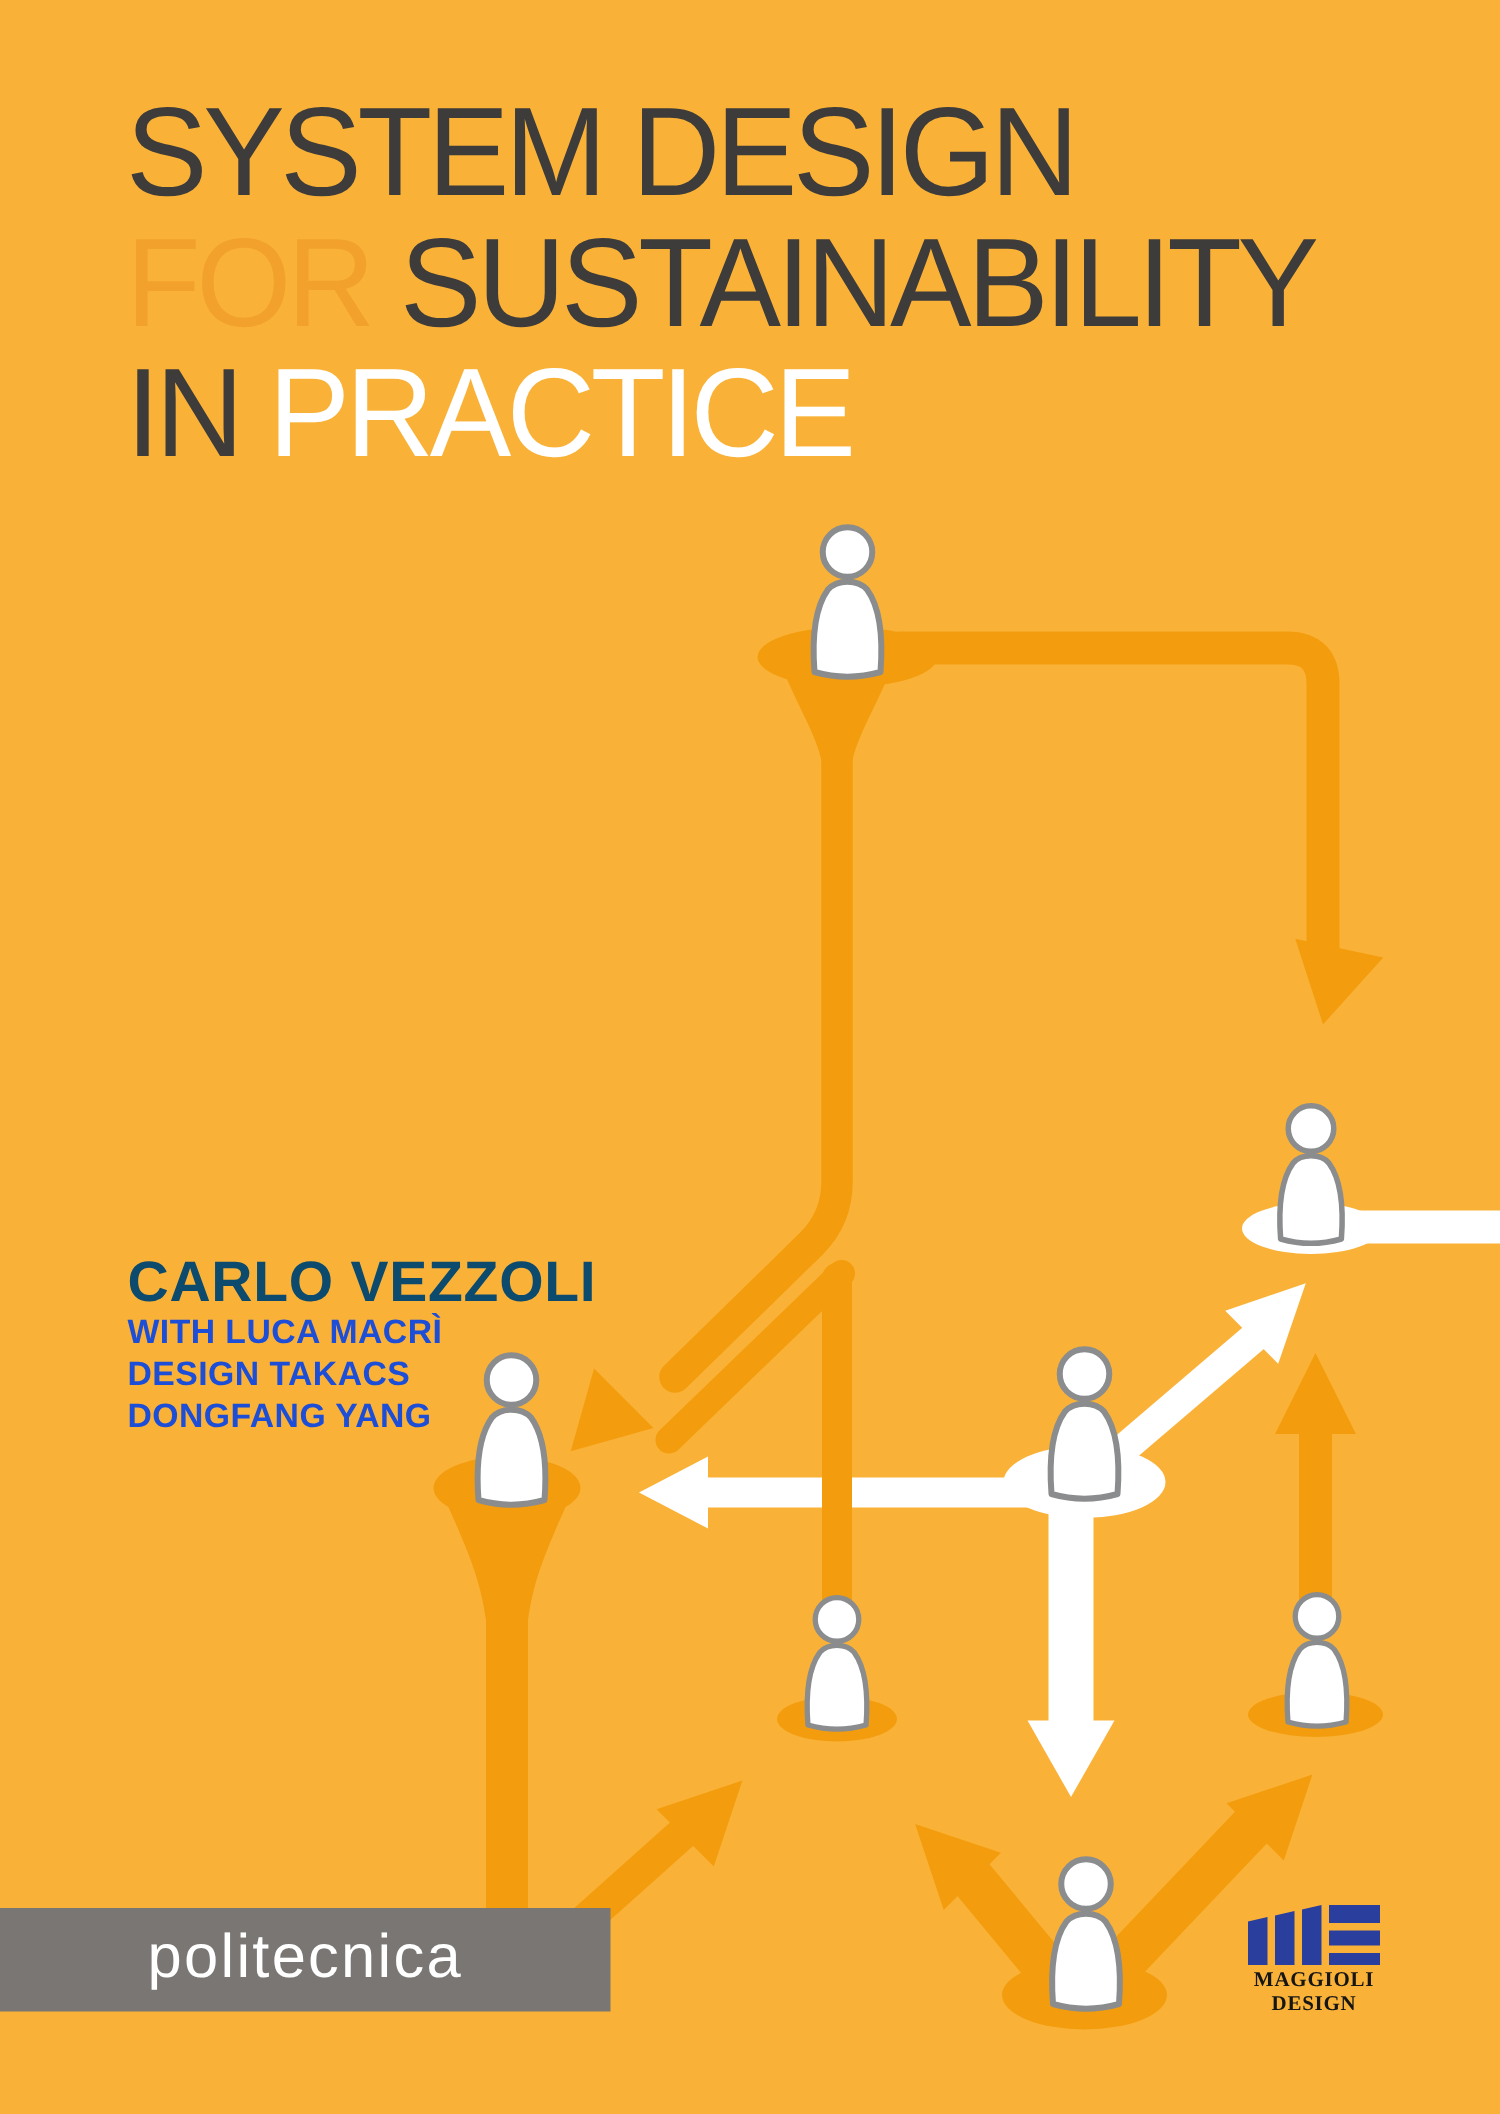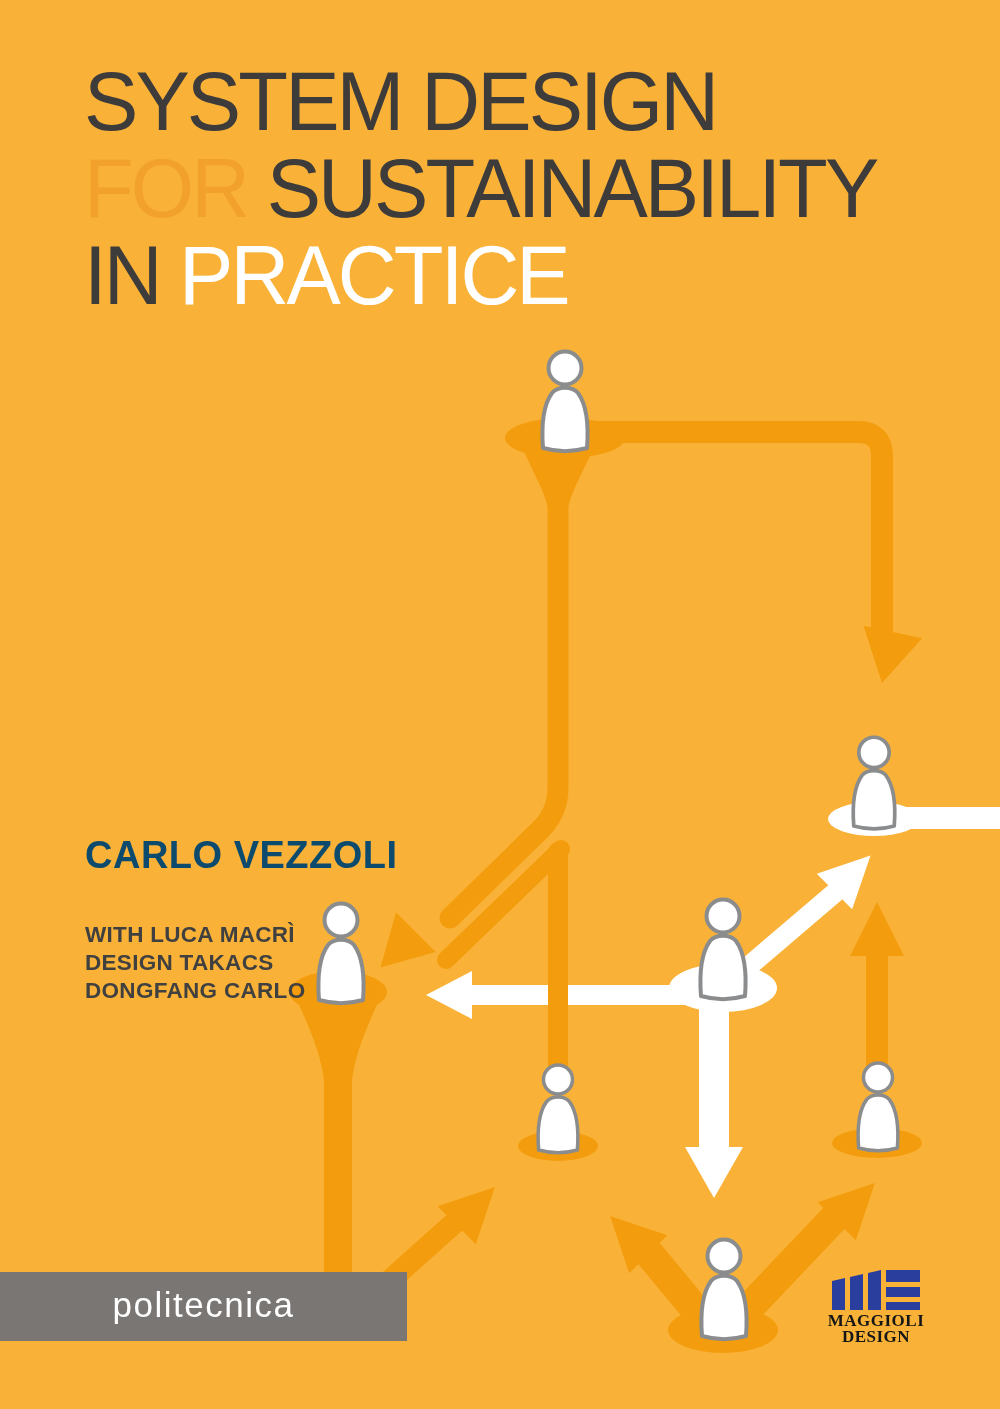--- a/index.html
+++ b/index.html
@@ -30,41 +30,41 @@
     color:#2D2A27;letter-spacing:-.2px;
   }
 
   
   .author-main{
     position:absolute;left:85px;top:834px;
     font-size:38px;font-weight:700;color:#0c4a6e;letter-spacing:.5px;
   }
   .author-others{
     position:absolute;left:85px;top:874px;
-    font-size:22.5px;font-weight:700;line-height:28px;color:#404040;letter-spacing:.3px;margin-top:47px;
+    font-size:22.5px;font-weight:700;line-height:28px;color:#1d4ed8;letter-spacing:.3px;
   }
 
   
   .series-bar{
     position:absolute;left:0;top:1272px;width:407px;height:69px;
     background:#7A7674;display:flex;align-items:center;justify-content:center;
   }
   .series-label{
-    color:#fff;font-size:35px;font-weight:400;letter-spacing:1.5px;
+    color:#fff;font-size:41px;font-weight:400;letter-spacing:1.5px;
     font-family:"Liberation Sans", sans-serif;padding-bottom:4px;
   }
 
   
   .publisher{
     position:absolute;left:824px;top:1270px;width:104px;
     display:flex;flex-direction:column;align-items:center;
   }
   .publisher-text{
     font-family:"Liberation Serif", serif;font-weight:700;
-    color:#161616;font-size:17px;line-height:16px;letter-spacing:.5px;
+    color:#161616;font-size:14px;line-height:16px;letter-spacing:.5px;
     text-align:center;margin-top:3px;
   }
 </style>
 </head>
 <body>
 
 <div class="cover">
 
   <svg class="diagram" viewBox="0 0 1000 1409" width="1000" height="1409">
     <defs>
@@ -132,21 +132,21 @@
     <span class="title-line">
       <span class="dark">IN</span><span class="light">PRACTICE</span>
     </span>
   </div>
 
 
   <div class="author-main">CARLO VEZZOLI</div>
   <div class="author-others">
     <div>WITH LUCA MACRÌ</div>
     <div>DESIGN TAKACS</div>
-    <div>DONGFANG CARLO</div>
+    <div>DONGFANG YANG</div>
   </div>
 
   <div class="series-bar">
     <span class="series-label">politecnica</span>
   </div>
 
   <div class="publisher">
     <svg width="88" height="40" viewBox="0 0 88 40">
       <polygon points="0,11 13,8 13,40 0,40" fill="#2A3F9D"></polygon>
       <polygon points="18,7 31,4 31,40 18,40" fill="#2A3F9D"></polygon>

